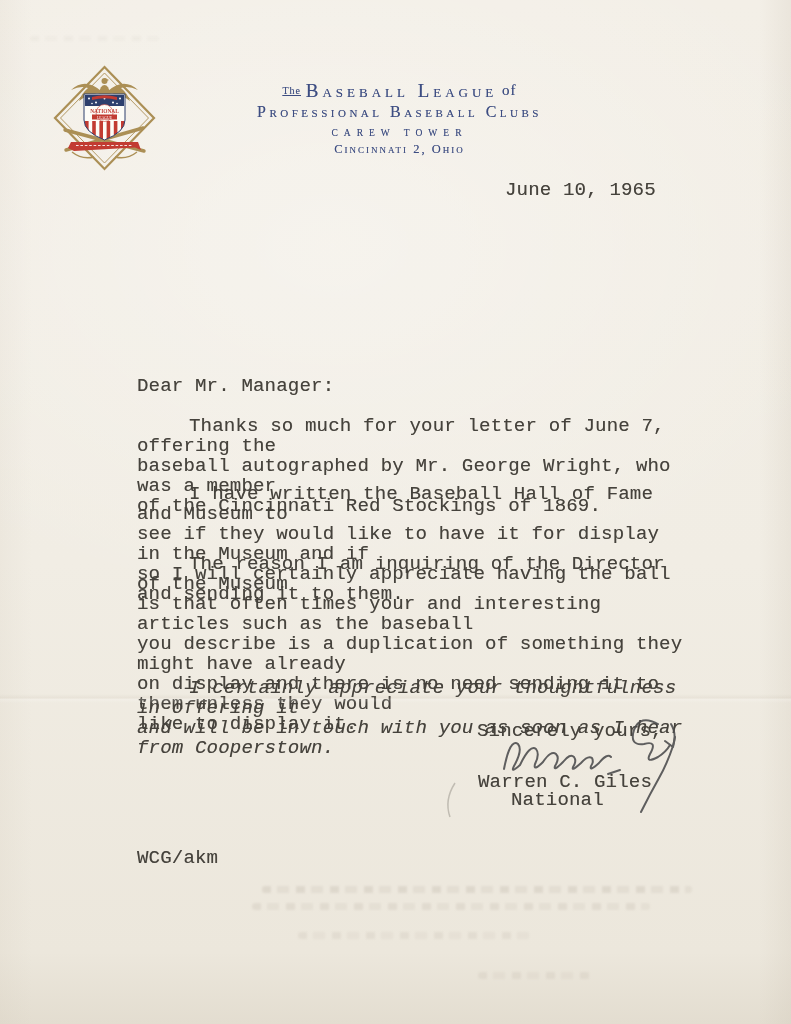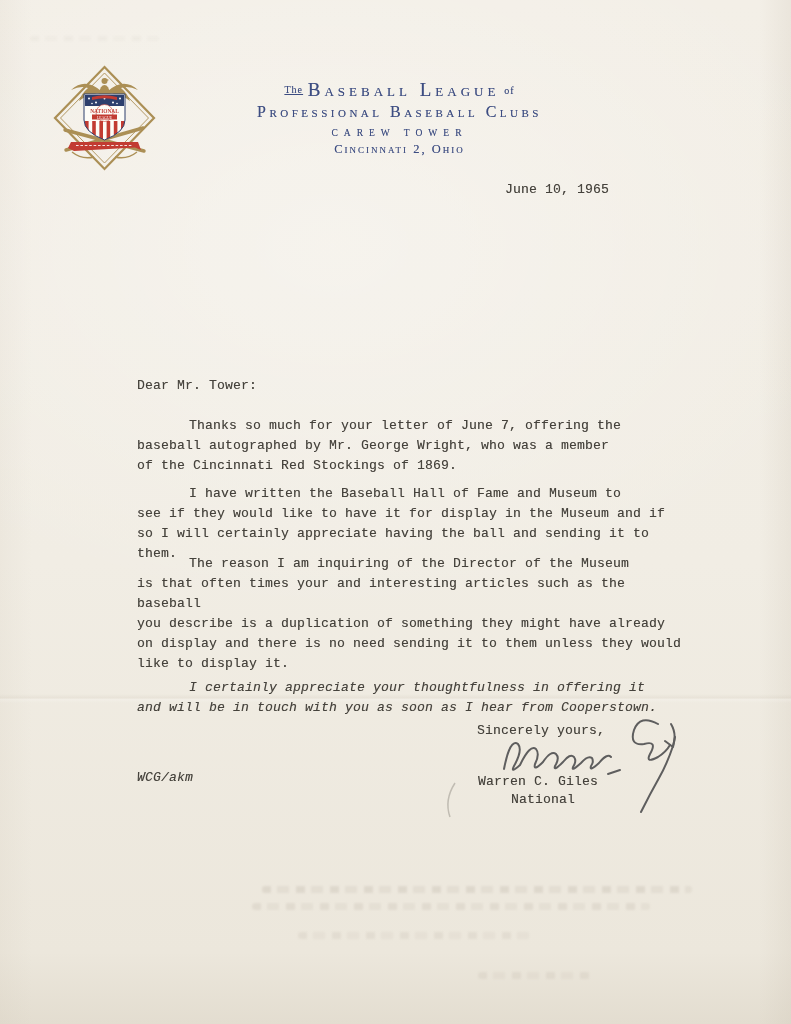--- a/index.html
+++ b/index.html
@@ -20,41 +20,41 @@
   
   .logo-svg{position:absolute;left:52px;top:64px;width:105px;height:108px;}
   .lh-text{
     position:absolute;left:4px;top:80px;width:791px;text-align:center;
     color:#3d4d82;font-family:"Liberation Serif",serif;
     text-shadow:0 0 .5px rgba(61,77,130,.55);
   }
   .lh1{font-size:19px;line-height:20px;}
   .lh1 .pre{font-size:10px;letter-spacing:1px;vertical-align:3px;text-decoration:underline;}
   .lh1 .main{font-variant:small-caps;letter-spacing:4px;}
-  .lh1 .suf{font-size:10px;letter-spacing:1px;vertical-align:2px;}
+  .lh1 .suf{font-size:15px;letter-spacing:1px;vertical-align:2px;}
   .lh2{font-size:16px;font-variant:small-caps;letter-spacing:3.5px;margin-top:2px;line-height:18px;}
   .lh3{font-size:9.5px;text-transform:uppercase;letter-spacing:6px;margin-top:7px;line-height:10px;}
   .lh4{font-size:12.5px;font-variant:small-caps;letter-spacing:2px;margin-top:5px;line-height:13px;}
   
   .typed{
     position:absolute;
     font-family:"Liberation Mono",monospace;
-    font-size:13px;line-height:20px;color:#45423c;
+    font-size:19px;line-height:20px;color:#45423c;
     white-space:pre-wrap;letter-spacing:.2px;
     text-shadow:.2px .2px .4px rgba(64,60,52,.45);
   }
   .date{left:505px;top:180px;}
   .recipient{left:137px;top:266px;}
   .salutation{left:137px;top:376px;}
   .para{left:137px;width:548px;text-indent:52px;}
   .p1{top:409px;margin-top:7px;} .p2{top:484px;} .p3{top:554px;} .p4{top:678px;font-style:italic;}
   .closing{left:477px;top:721px;}
   .signer-name{left:478px;top:772px;}
   .signer-title{left:511px;top:790px;}
-  .initials{left:137px;top:768px;font-style:italic;}
+  .initials{left:137px;top:848px;}
   
   .sig-svg{position:absolute;left:490px;top:712px;width:200px;height:110px;}
   .tick-svg{position:absolute;left:440px;top:780px;width:22px;height:40px;}
   
   .streak{
     position:absolute;height:7px;border-radius:3px;
     filter:blur(1.3px);
     background:repeating-linear-gradient(90deg,
       rgba(148,136,120,.38) 0 9px, rgba(148,136,120,0) 9px 15px,
       rgba(148,136,120,.26) 15px 27px, rgba(148,136,120,0) 27px 34px);
@@ -142,21 +142,21 @@
   <div class="lh-text">
     <div class="lh1"><span class="pre">The</span> <span class="main">Baseball League</span> <span class="suf">of</span></div>
     <div class="lh2">Professional Baseball Clubs</div>
     <div class="lh3">Carew Tower</div>
     <div class="lh4">Cincinnati 2, Ohio</div>
   </div>
 
   <div class="typed date">June 10, 1965</div>
 
 
-  <div class="typed salutation">Dear Mr. Tower:</div>
+  <div class="typed salutation">Dear Mr. Manager:</div>
 
   <div class="typed para p1">Thanks so much for your letter of June 7, offering the
 baseball autographed by Mr. George Wright, who was a member
 of the Cincinnati Red Stockings of 1869.</div>
   <div class="typed para p2">I have written the Baseball Hall of Fame and Museum to
 see if they would like to have it for display in the Museum and if
 so I will certainly appreciate having the ball and sending it to them.</div>
   <div class="typed para p3">The reason I am inquiring of the Director of the Museum
 is that often times your and interesting articles such as the baseball
 you describe is a duplication of something they might have already

